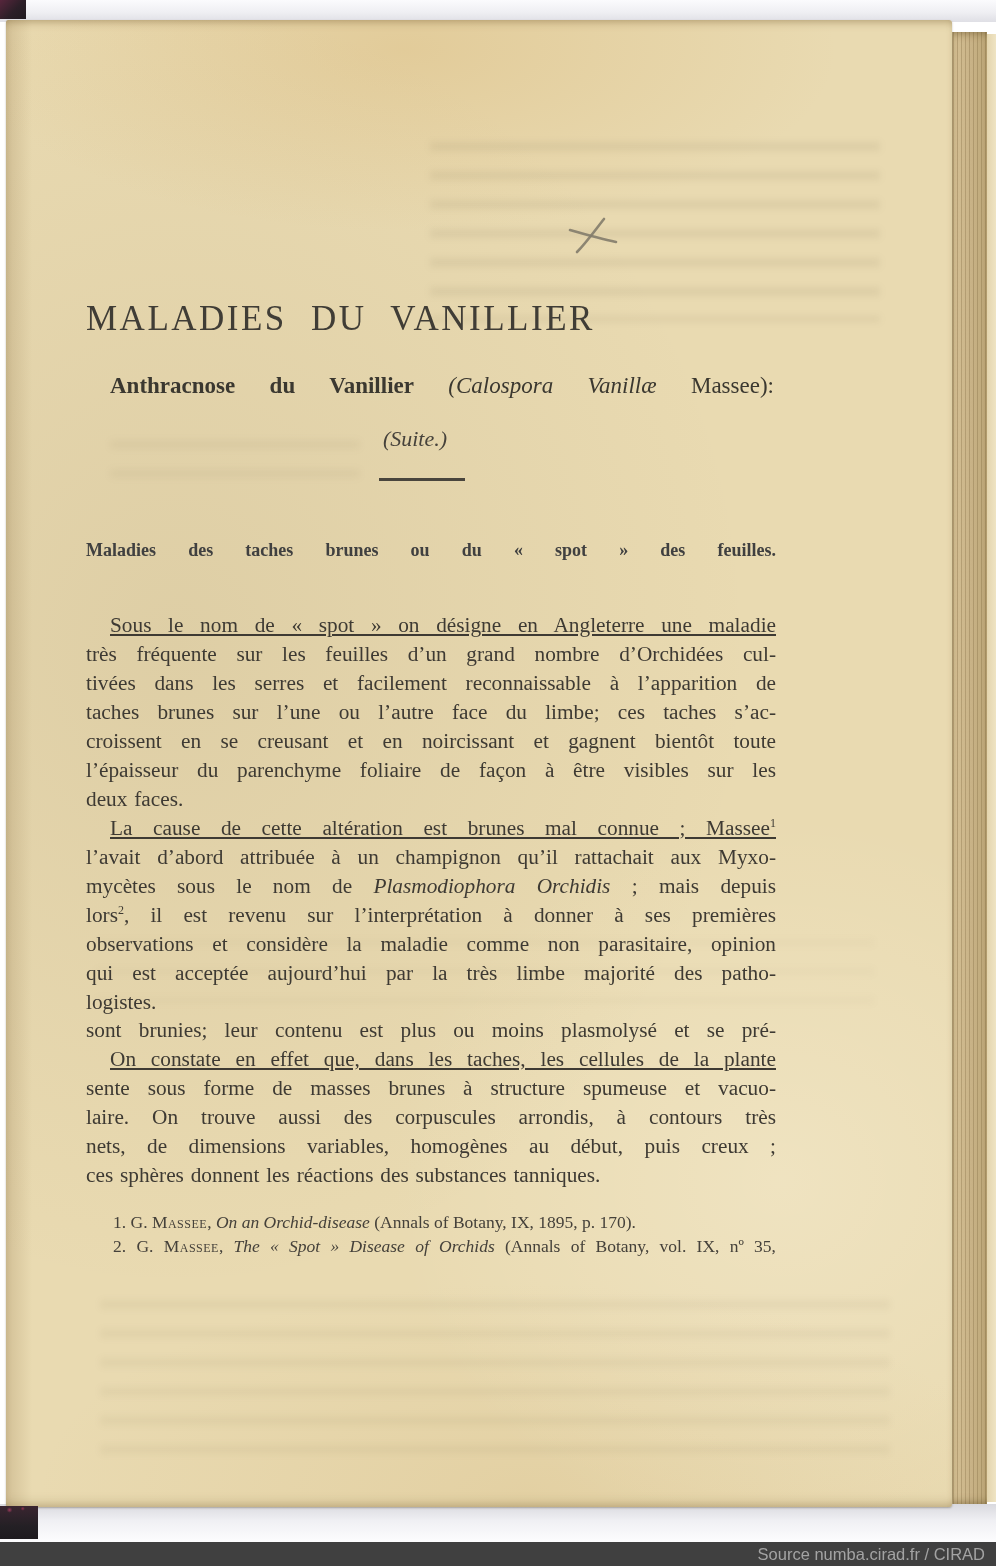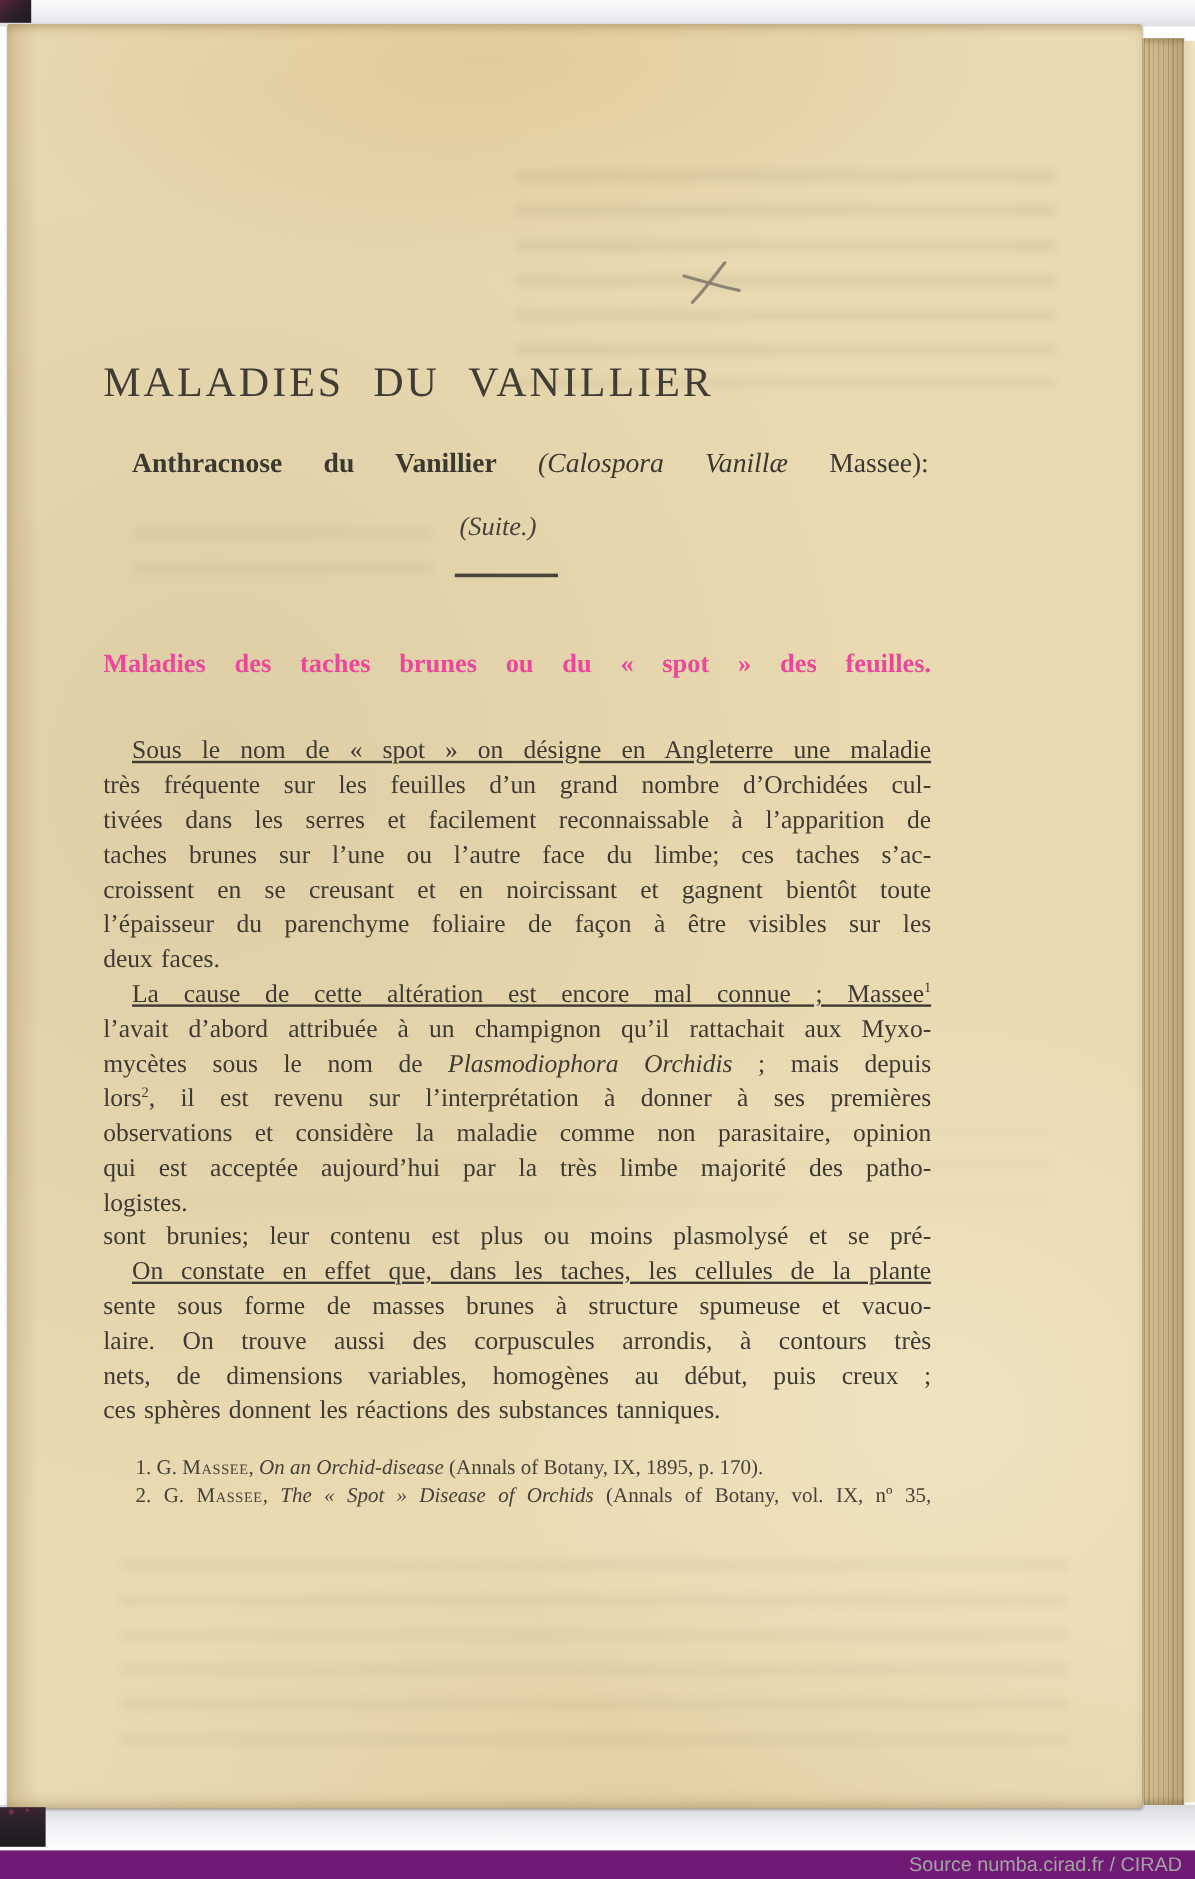--- a/index.html
+++ b/index.html
@@ -54,21 +54,21 @@
     border-left:1px solid #a6946c;
     box-shadow:inset 0 6px 8px -5px rgba(100,80,40,.6), inset 0 -6px 8px -5px rgba(100,80,40,.6);
   }
   .edge-sliver{
     position:absolute;left:987px;top:34px;width:9px;height:1468px;
     background:linear-gradient(90deg,#e4d5ae,#efe4c4);
   }
   
   .footer{
     position:absolute;left:0;top:1542px;width:996px;height:24px;
-    background:#701a75;
+    background:#404040;
     font-family:"Liberation Sans","DejaVu Sans",sans-serif;
     font-size:16.5px;line-height:24px;color:#a3a3a3;
     text-align:right;box-sizing:border-box;padding-right:11px;
   }
   
   .doc-title{
     position:absolute;left:86px;top:299px;width:690px;
     text-align:left;font-size:35px;letter-spacing:2.5px;word-spacing:13px;
     color:#403d36;
   }
@@ -82,21 +82,21 @@
   .suite{
     position:absolute;left:70px;top:426px;width:690px;
     text-align:center;font-size:22px;color:#46423b;
   }
   .rule{
     position:absolute;left:379px;top:478px;width:86px;height:2.5px;
     background:#49453d;
   }
   .heading{
     position:absolute;left:86px;top:540px;width:690px;
-    font-weight:bold;font-size:22px;color:#ec4899;
+    font-weight:bold;font-size:18px;color:#404040;
     text-align:justify;text-align-last:justify;-moz-text-align-last:justify;
     height:30px;overflow:hidden;
   }
   .para{
     position:absolute;left:86px;width:690px;
     font-size:21.3px;color:#3e3a33;
   }
   .p1{top:611px}.p2{top:814px}.p3{top:1016px}
   .tl{
     height:29px;line-height:29px;overflow:hidden;box-sizing:border-box;
@@ -165,21 +165,21 @@
   <div class="tl fl"><span class="sg-n">Sous le nom de « spot » on désigne en Angleterre une maladie</span></div>
   <div class="tl"><span class="sg-n">très fréquente sur les feuilles d’un grand nombre d’Orchidées cul-</span></div>
   <div class="tl"><span class="sg-n">tivées dans les serres et facilement reconnaissable à l’apparition de</span></div>
   <div class="tl"><span class="sg-n">taches brunes sur l’une ou l’autre face du limbe; ces taches s’ac-</span></div>
   <div class="tl"><span class="sg-n">croissent en se creusant et en noircissant et gagnent bientôt toute</span></div>
   <div class="tl"><span class="sg-n">l’épaisseur du parenchyme foliaire de façon à être visibles sur les</span></div>
   <div class="tl last"><span class="sg-n">deux faces.</span></div>
 </div>
 
 <div class="para p2">
-  <div class="tl fl"><span class="sg-n">La cause de cette altération est encore mal connue ; Massee</span><sup>1</sup></div>
+  <div class="tl fl"><span class="sg-n">La cause de cette altération est brunes mal connue ; Massee</span><sup>1</sup></div>
   <div class="tl"><span class="sg-n">l’avait d’abord attribuée à un champignon qu’il rattachait aux Myxo-</span></div>
   <div class="tl"><span class="sg-n">mycètes sous le nom de </span><span class="sg-i">Plasmodiophora Orchidis</span><span class="sg-n"> ; mais depuis</span></div>
   <div class="tl"><span class="sg-n">lors</span><sup>2</sup><span class="sg-n">, il est revenu sur l’interprétation à donner à ses premières</span></div>
   <div class="tl"><span class="sg-n">observations et considère la maladie comme non parasitaire, opinion</span></div>
   <div class="tl"><span class="sg-n">qui est acceptée aujourd’hui par la très limbe majorité des patho-</span></div>
   <div class="tl last"><span class="sg-n">logistes.</span></div>
 </div>
 
 <div class="para p3">
   <div class="tl"><span class="sg-n">sont brunies; leur contenu est plus ou moins plasmolysé et se pré-</span></div>

